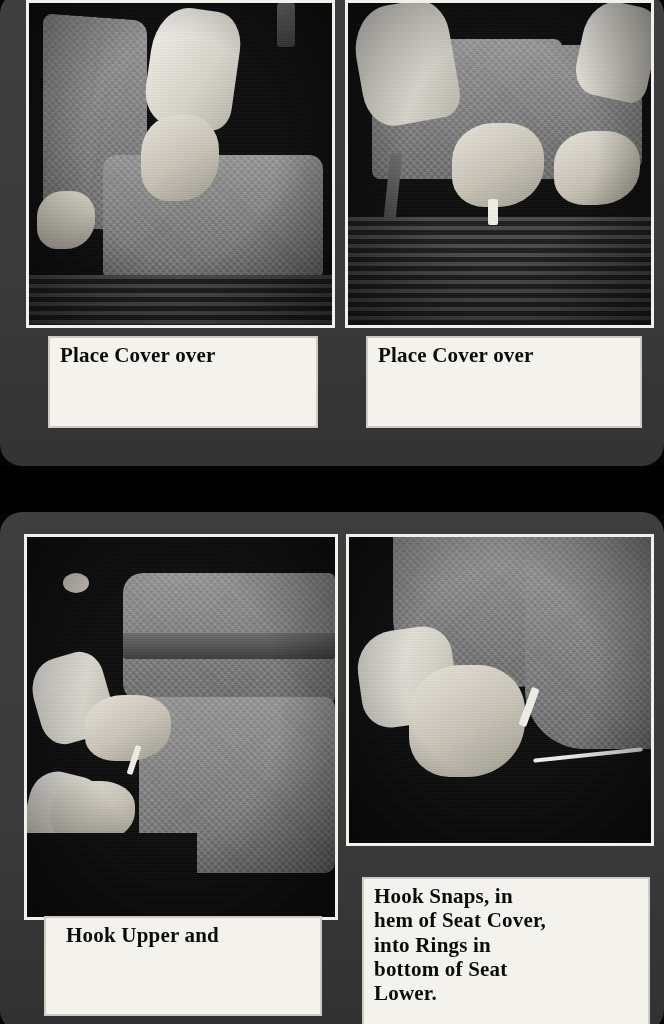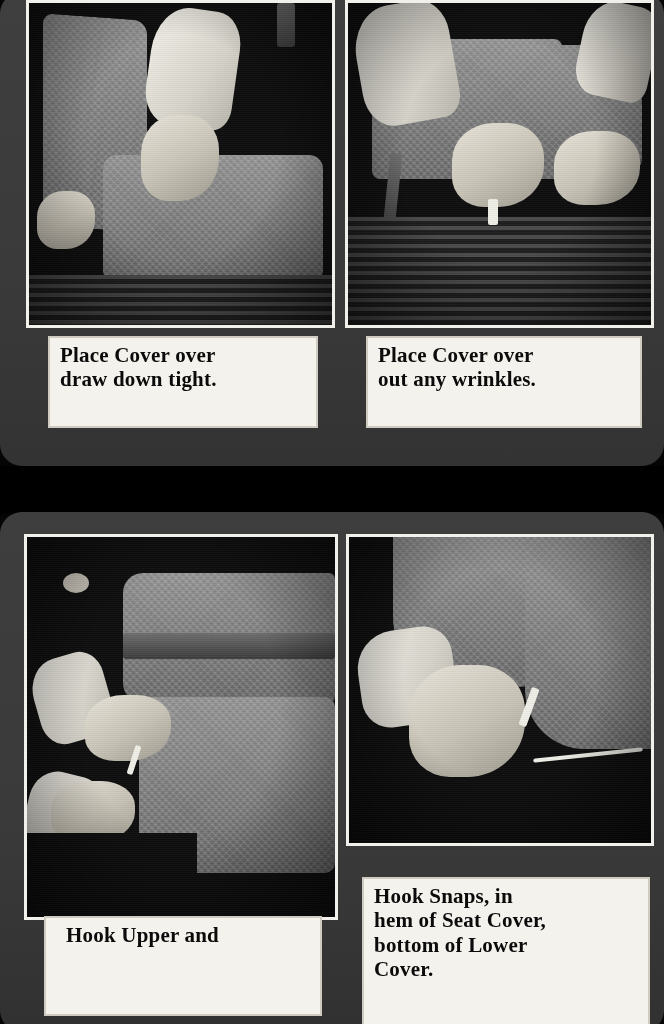--- a/index.html
+++ b/index.html
@@ -163,26 +163,24 @@
         <div class="shape strap" style="left:38px; top:150px; width:12px; height:86px; transform:rotate(6deg);"></div>
         <div class="shape floorboard" style="left:0; top:214px; width:303px; height:108px;"></div>
         <div class="shape wire" style="left:140px; top:196px; width:10px; height:26px;"></div>
         <div class="grain"></div>
         <div class="vignette"></div>
       </div>
     </div>
 
     <div class="caption" style="left:48px; top:344px; width:270px; height:92px;">
       <span>Place Cover over</span>
-      <span>draw down tight.</span>
     </div>
 
     <div class="caption" style="left:366px; top:344px; width:276px; height:92px;">
       <span>Place Cover over</span>
-      <span>out any wrinkles.</span>
     </div>
   </div>
 
   <div class="gutter" style="top:466px; height:48px;"></div>
 
   <div class="card bottom">
 
     <div class="photo" style="left:24px; top:22px; width:308px; height:380px;">
       <div class="inner">
         <div class="shape dark-void" style="left:0; top:0; width:308px; height:380px;"></div>
@@ -212,22 +210,23 @@
         <div class="shape wire" style="left:184px; top:216px; width:110px; height:4px; transform:rotate(-6deg);"></div>
         <div class="shape dark-void" style="left:0; top:240px; width:302px; height:66px;"></div>
         <div class="grain"></div>
         <div class="vignette"></div>
       </div>
     </div>
 
     <div class="caption" style="left:362px; top:342px; width:288px; height:156px;margin-top:23px;">
       <span>Hook Snaps,  in</span>
       <span>hem of Seat Cover,</span>
-      <span>bottom of Lower</span>
-      <span>Cover.</span>
+      <span>into Rings in</span>
+      <span>bottom of Seat</span>
+      <span>Lower.</span>
     </div>
 
     <div class="caption" style="left:44px; top:404px; width:278px; height:100px;padding-left:20px;">
       <span>Hook Upper and</span>
     </div>
   </div>
 
 </div>
 
 </body></html>

